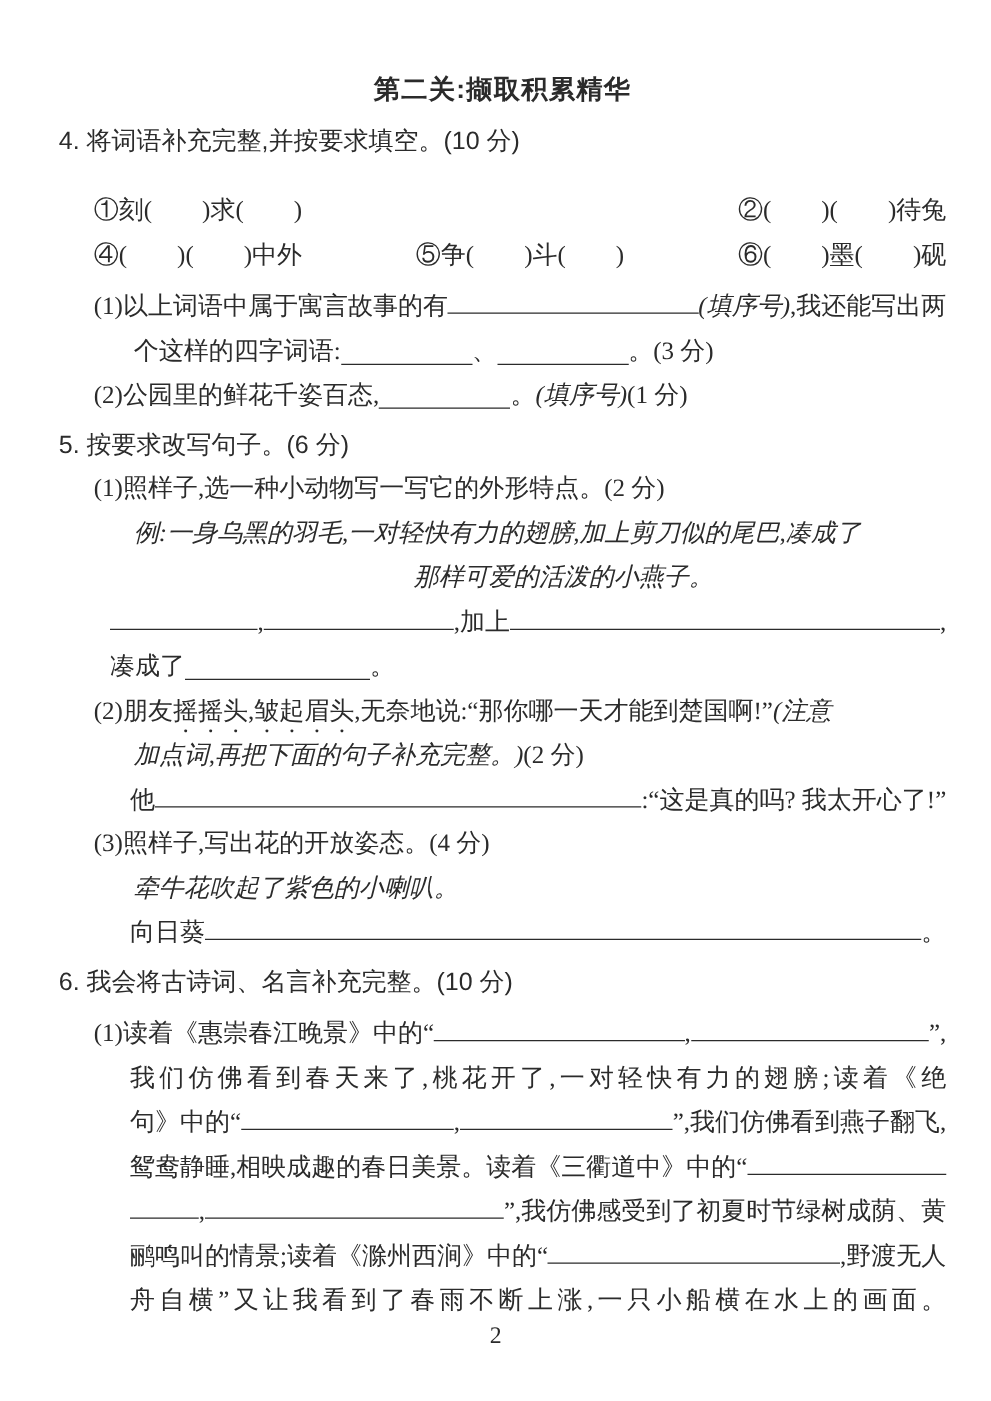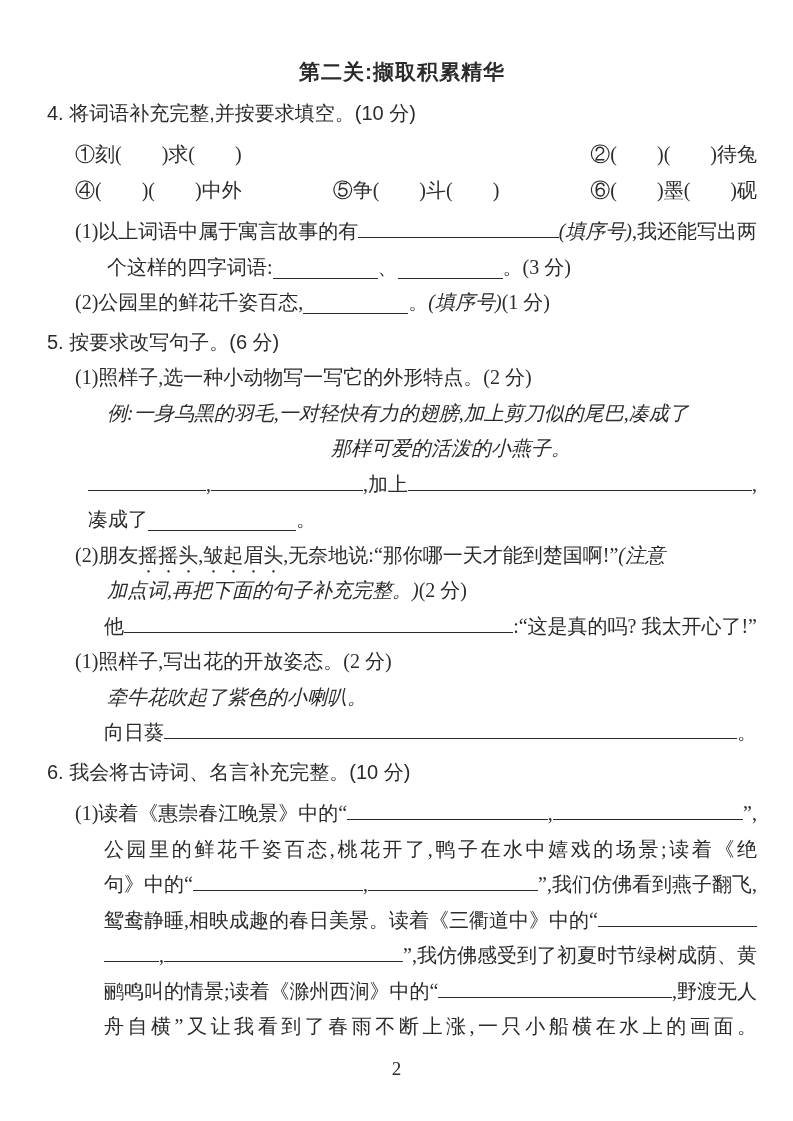--- a/index.html
+++ b/index.html
@@ -39,40 +39,40 @@
   }
 </style>
 </head>
 <body>
 
 <div class="page">
   <div class="content">
     <div class="title">第二关:撷取积累精华</div>
     <div>
         <div class="line" style="margin-top: 6px;"><span class="t b">4. 将词语补充完整,并按要求填空。(10 分)</span></div>
-        <div class="line between" style="padding-left: 28px; margin-top: 6px;"><span class="t">①刻(　　)求(　　)</span><span class="t">②(　　)(　　)待兔</span></div>
+        <div class="line between" style="padding-left: 28px; margin-top: 20px;"><span class="t">①刻(　　)求(　　)</span><span class="t">②(　　)(　　)待兔</span></div>
         <div class="line between" style="padding-left: 28px;"><span class="t">④(　　)(　　)中外</span><span class="t">⑤争(　　)斗(　　)</span><span class="t">⑥(　　)墨(　　)砚</span></div>
         <div class="line flexln" style="padding-left: 28px; margin-top: 6px;"><span class="t">(1)以上词语中属于寓言故事的有</span><span class="blank" style="flex: 1 1 110px;"></span><span class="t kai">(</span><span class="t kai">填序号</span><span class="t kai">)</span><span class="t">,我还能写出两</span></div>
         <div class="line" style="padding-left: 60px;"><span class="t">个这样的四字词语:</span><span class="blank" style="width: 105px;"></span><span class="t">、</span><span class="blank" style="width: 105px;"></span><span class="t">。(3 分)</span></div>
         <div class="line" style="padding-left: 28px;"><span class="t">(2)公园里的鲜花千姿百态,</span><span class="blank" style="width: 105px;"></span><span class="t">。</span><span class="t kai">(填序号)</span><span class="t">(1 分)</span></div>
         <div class="line" style="margin-top: 4px;"><span class="t b">5. 按要求改写句子。(6 分)</span></div>
         <div class="line" style="padding-left: 28px;"><span class="t">(1)照样子,选一种小动物写一写它的外形特点。(2 分)</span></div>
         <div class="line" style="padding-left: 60px;"><span class="t kai">例:一身乌黑的羽毛,一对轻快有力的翅膀,加上剪刀似的尾巴,凑成了</span></div>
         <div class="line" style="padding-left: 98px; text-align: center;"><span class="t kai">那样可爱的活泼的小燕子。</span></div>
         <div class="line flexln" style="padding-left: 41px;"><span class="blank" style="flex: 0 0 118px;"></span><span class="t">,</span><span class="blank" style="flex: 0 0 152px;"></span><span class="t">,加上</span><span class="blank" style="flex: 1 1 200px;"></span><span class="t">,</span></div>
         <div class="line" style="padding-left: 41px;"><span class="t">凑成了</span><span class="blank" style="width: 148px;"></span><span class="t">。</span></div>
         <div class="line" style="padding-left: 28px;"><span class="t">(2)朋友</span><span class="t dots">摇摇头</span><span class="t">,</span><span class="t dots">皱起眉头</span><span class="t">,无奈地说:“那你哪一天才能到楚国啊!”</span><span class="t kai">(注意</span></div>
         <div class="line" style="padding-left: 60px;"><span class="t kai">加点词,再把下面的句子补充完整。)</span><span class="t">(2 分)</span></div>
         <div class="line flexln" style="padding-left: 57px;"><span class="t">他</span><span class="blank" style="flex: 1 1 225px;"></span><span class="t">:“这是真的吗? 我太开心了!”</span></div>
-        <div class="line" style="padding-left: 28px;"><span class="t">(1)照样子,写出花的开放姿态。(2 分)</span></div>
+        <div class="line" style="padding-left: 28px;"><span class="t">(3)照样子,写出花的开放姿态。(4 分)</span></div>
         <div class="line" style="padding-left: 60px;"><span class="t kai">牵牛花吹起了紫色的小喇叭。</span></div>
         <div class="line flexln" style="padding-left: 57px;"><span class="t">向日葵</span><span class="blank" style="flex: 1 1 400px;"></span><span class="t">。</span></div>
         <div class="line" style="margin-top: 4px;"><span class="t b">6. 我会将古诗词、名言补充完整。(10 分)</span></div>
         <div class="line flexln" style="padding-left: 28px; margin-top: 6px;"><span class="t">(1)读着《惠崇春江晚景》中的“</span><span class="blank" style="flex: 1 1 150px;"></span><span class="t">,</span><span class="blank" style="flex: 1 1 140px;"></span><span class="t">”,</span></div>
-        <div class="line just" style="padding-left: 57px;"><span class="t">公园里的鲜花千姿百态,桃花开了,鸭子在水中嬉戏的场景;读着《绝</span></div>
+        <div class="line just" style="padding-left: 57px;"><span class="t">我们仿佛看到春天来了,桃花开了,一对轻快有力的翅膀;读着《绝</span></div>
         <div class="line flexln" style="padding-left: 57px;"><span class="t">句》中的“</span><span class="blank" style="flex: 1 1 125px;"></span><span class="t">,</span><span class="blank" style="flex: 1 1 125px;"></span><span class="t">”,我们仿佛看到燕子翻飞,</span></div>
         <div class="line flexln" style="padding-left: 57px;"><span class="t">鸳鸯静睡,相映成趣的春日美景。读着《三衢道中》中的“</span><span class="blank" style="flex: 1 1 80px;"></span></div>
         <div class="line flexln" style="padding-left: 57px;"><span class="blank" style="flex: 0 0 55px;"></span><span class="t">,</span><span class="blank" style="flex: 1 1 160px;"></span><span class="t">”,我仿佛感受到了初夏时节绿树成荫、黄</span></div>
         <div class="line flexln" style="padding-left: 57px;"><span class="t">鹂鸣叫的情景;读着《滁州西涧》中的“</span><span class="blank" style="flex: 1 1 185px;"></span><span class="t">,野渡无人</span></div>
         <div class="line just" style="padding-left: 57px;"><span class="t">舟自横”又让我看到了春雨不断上涨,一只小船横在水上的画面。</span></div>
       </div>
   </div>
   <div class="pagenum">2</div>
 </div>
 

